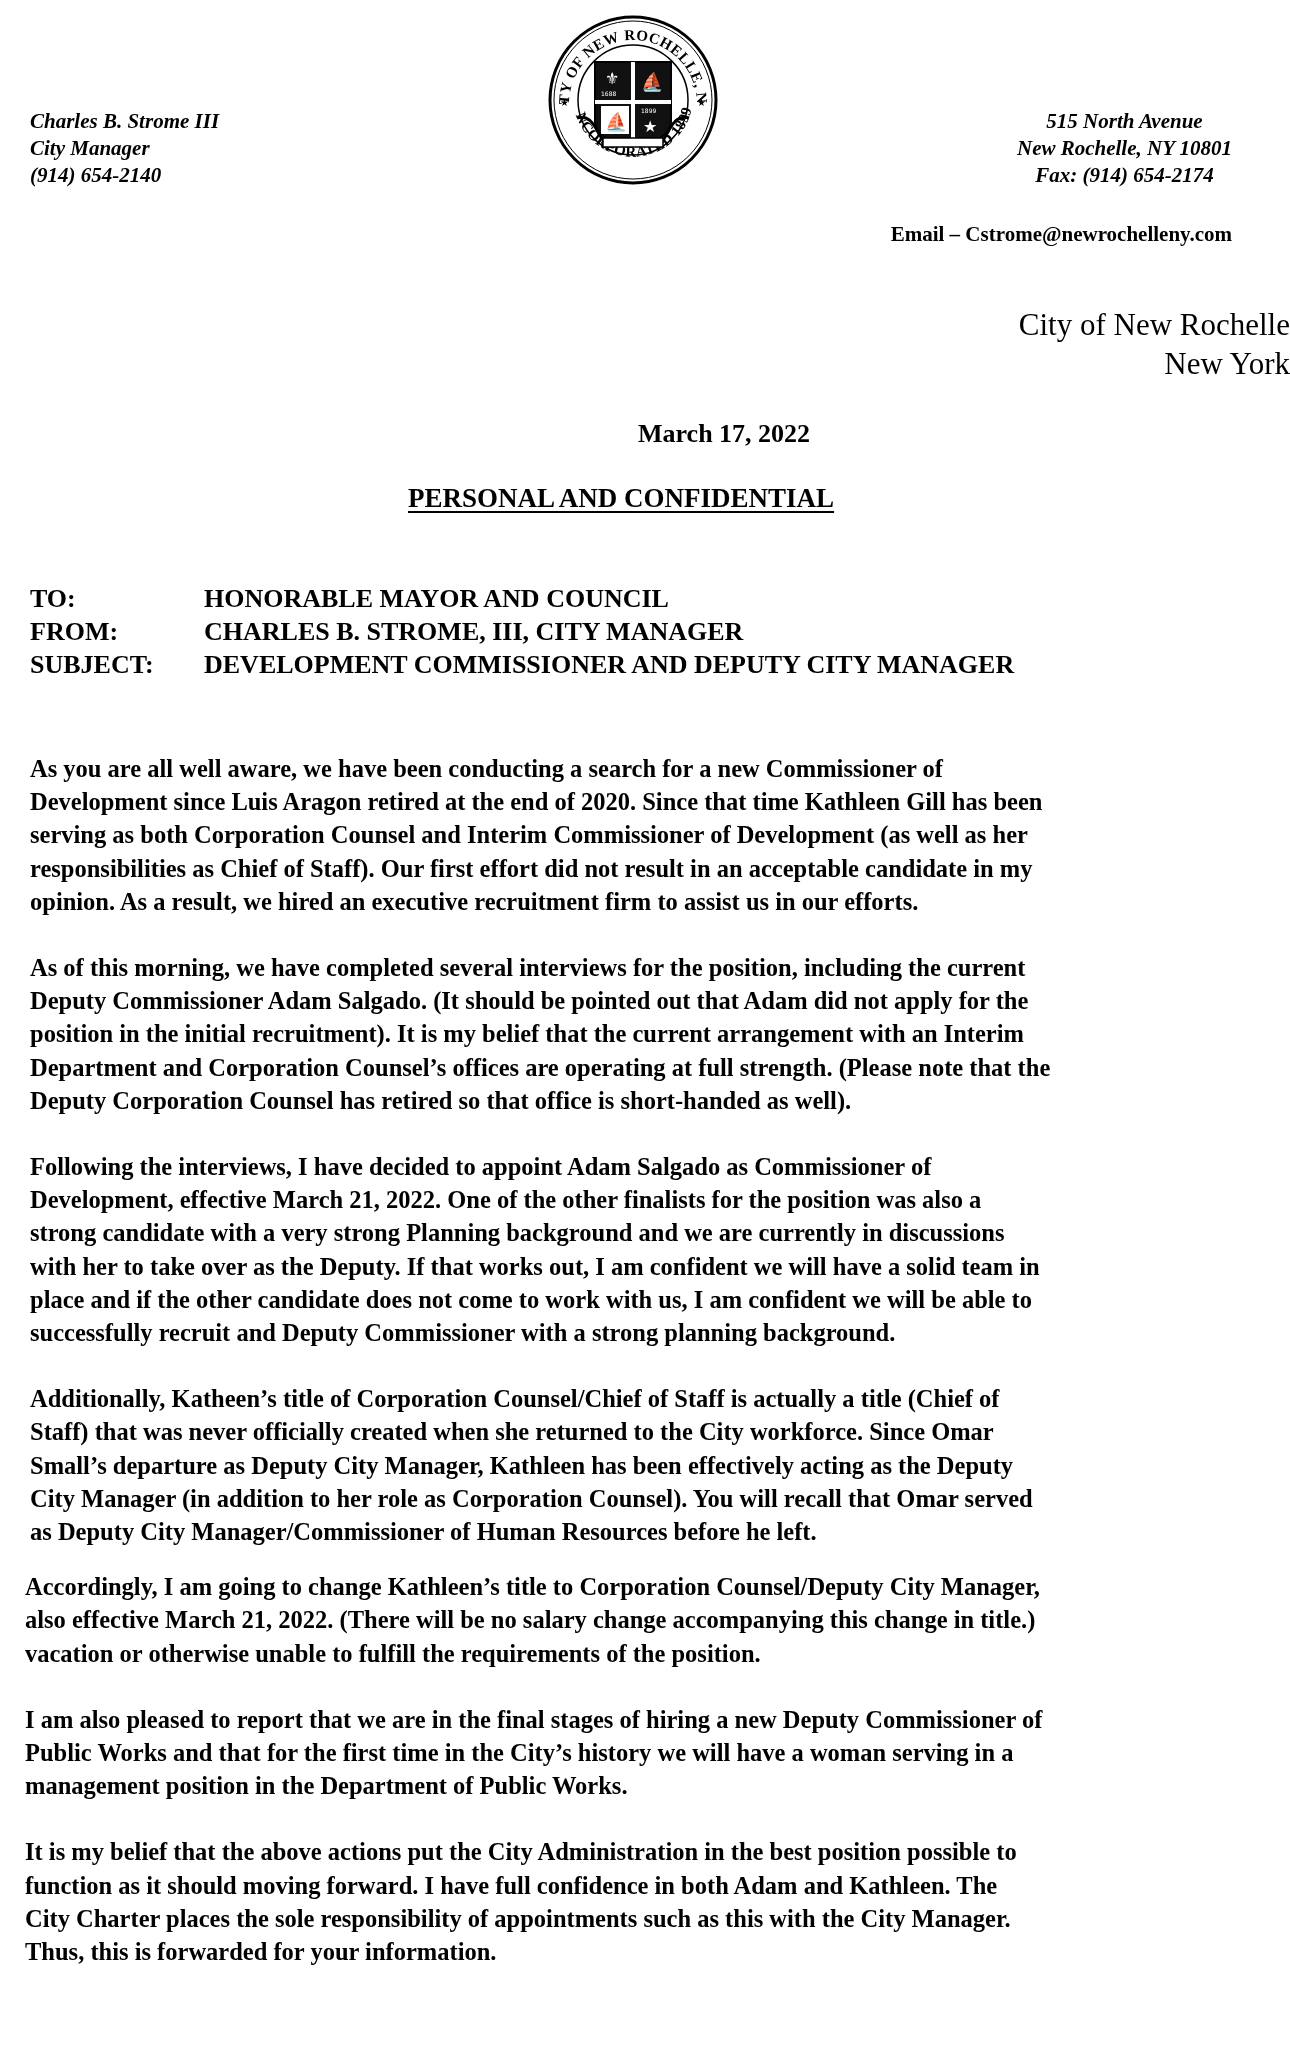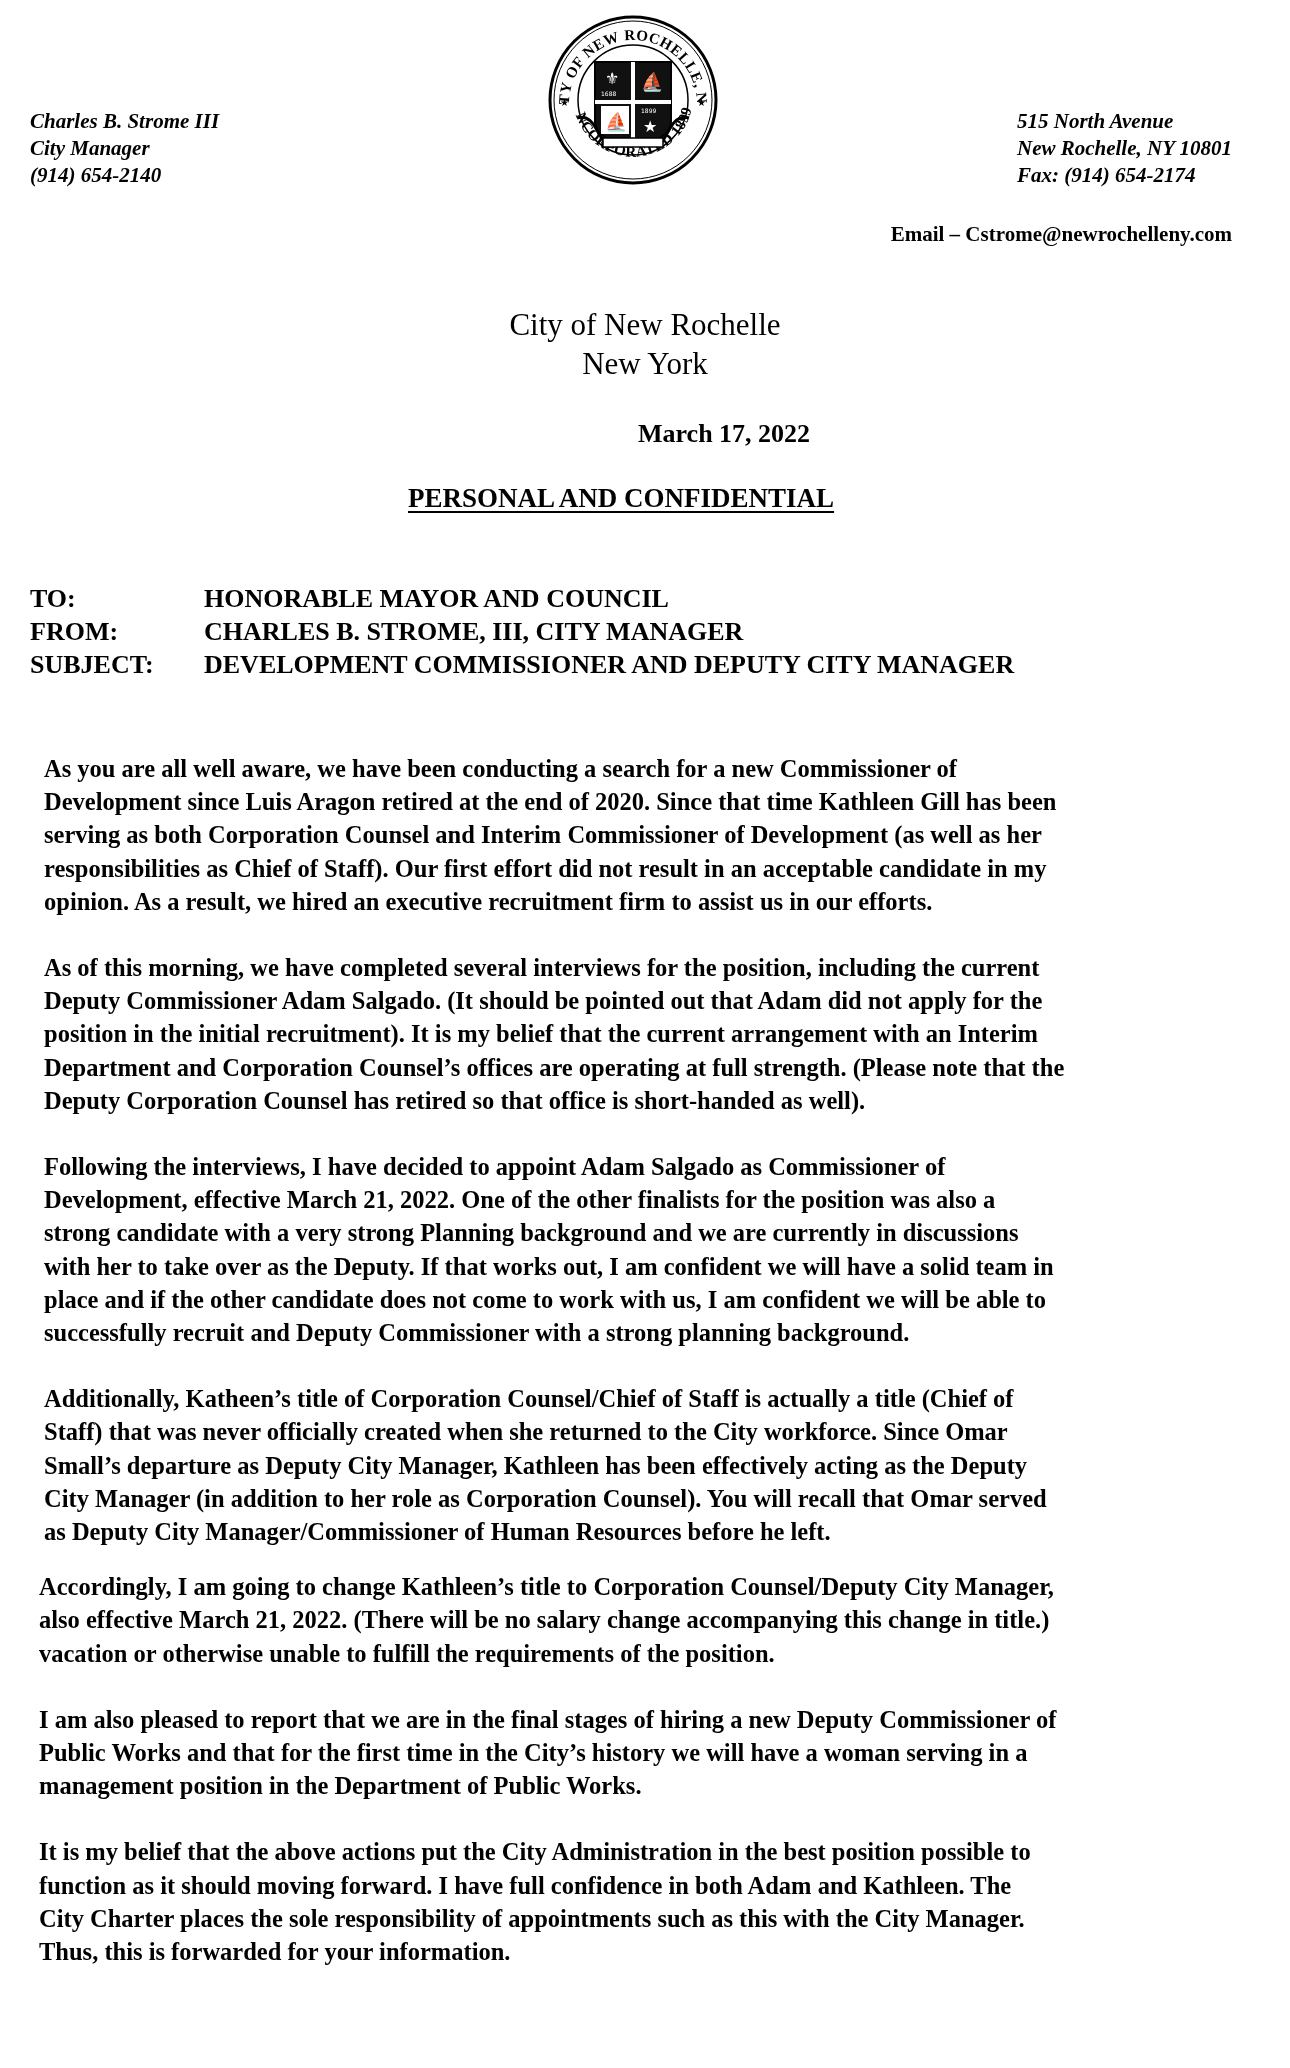--- a/index.html
+++ b/index.html
@@ -7,45 +7,45 @@
     width: 1290px; height: 2068px; position: relative; overflow: hidden;
     font-family: "Liberation Serif", "DejaVu Serif", serif; color: #000;
   }
   .abs { position: absolute; }
   .letterhead-left {
     left: 30px; top: 108px; font-style: italic; font-weight: bold;
     font-size: 21px; line-height: 27px;
   }
   .letterhead-right {
     right: 58px; top: 108px; font-style: italic; font-weight: bold;
-    font-size: 21px; line-height: 27px; text-align: left;
+    font-size: 21px; line-height: 27px; text-align: center;
   }
   .email {
     right: 58px; top: 221px; font-weight: bold; font-size: 21px; line-height: 27px;
   }
   .seal { left: 547px; top: 14px; width: 172px; height: 172px; }
   .city-title {
-    left: 0; width: 1290px; top: 305px; text-align: center;
+    left: 0; width: 1290px; top: 305px; text-align: right;
     font-size: 31px; line-height: 39px;
   }
   .city-title div { padding-left: 0; }
   .date {
     left: 638px; top: 418px; font-weight: bold; font-size: 26px; line-height: 32px;
   }
   .confidential {
     left: 408px; top: 482px; font-weight: bold; font-size: 27px; line-height: 32px;
     text-decoration: underline; text-decoration-thickness: 2px; text-underline-offset: 4px;
   }
   .memo-head {
     left: 30px; top: 582px; font-weight: bold; font-size: 26px; line-height: 33px;
   }
   .memo-row { display: flex; white-space: nowrap; }
   .memo-label { width: 174px; }
   .body {
-    left: 44px; top: 752px; font-weight: bold; font-size: 24.5px; line-height: 33.2px;
+    left: 30px; top: 752px; font-weight: bold; font-size: 24.5px; line-height: 33.2px;
     white-space: nowrap;
   }
   .para { margin-bottom: 33px; }
   .para.shift { margin-left: -5px; }
   .para.gap-sm { margin-bottom: 22px; }
   .line { display: block; }
 </style>
 </head>
 <body>
 

